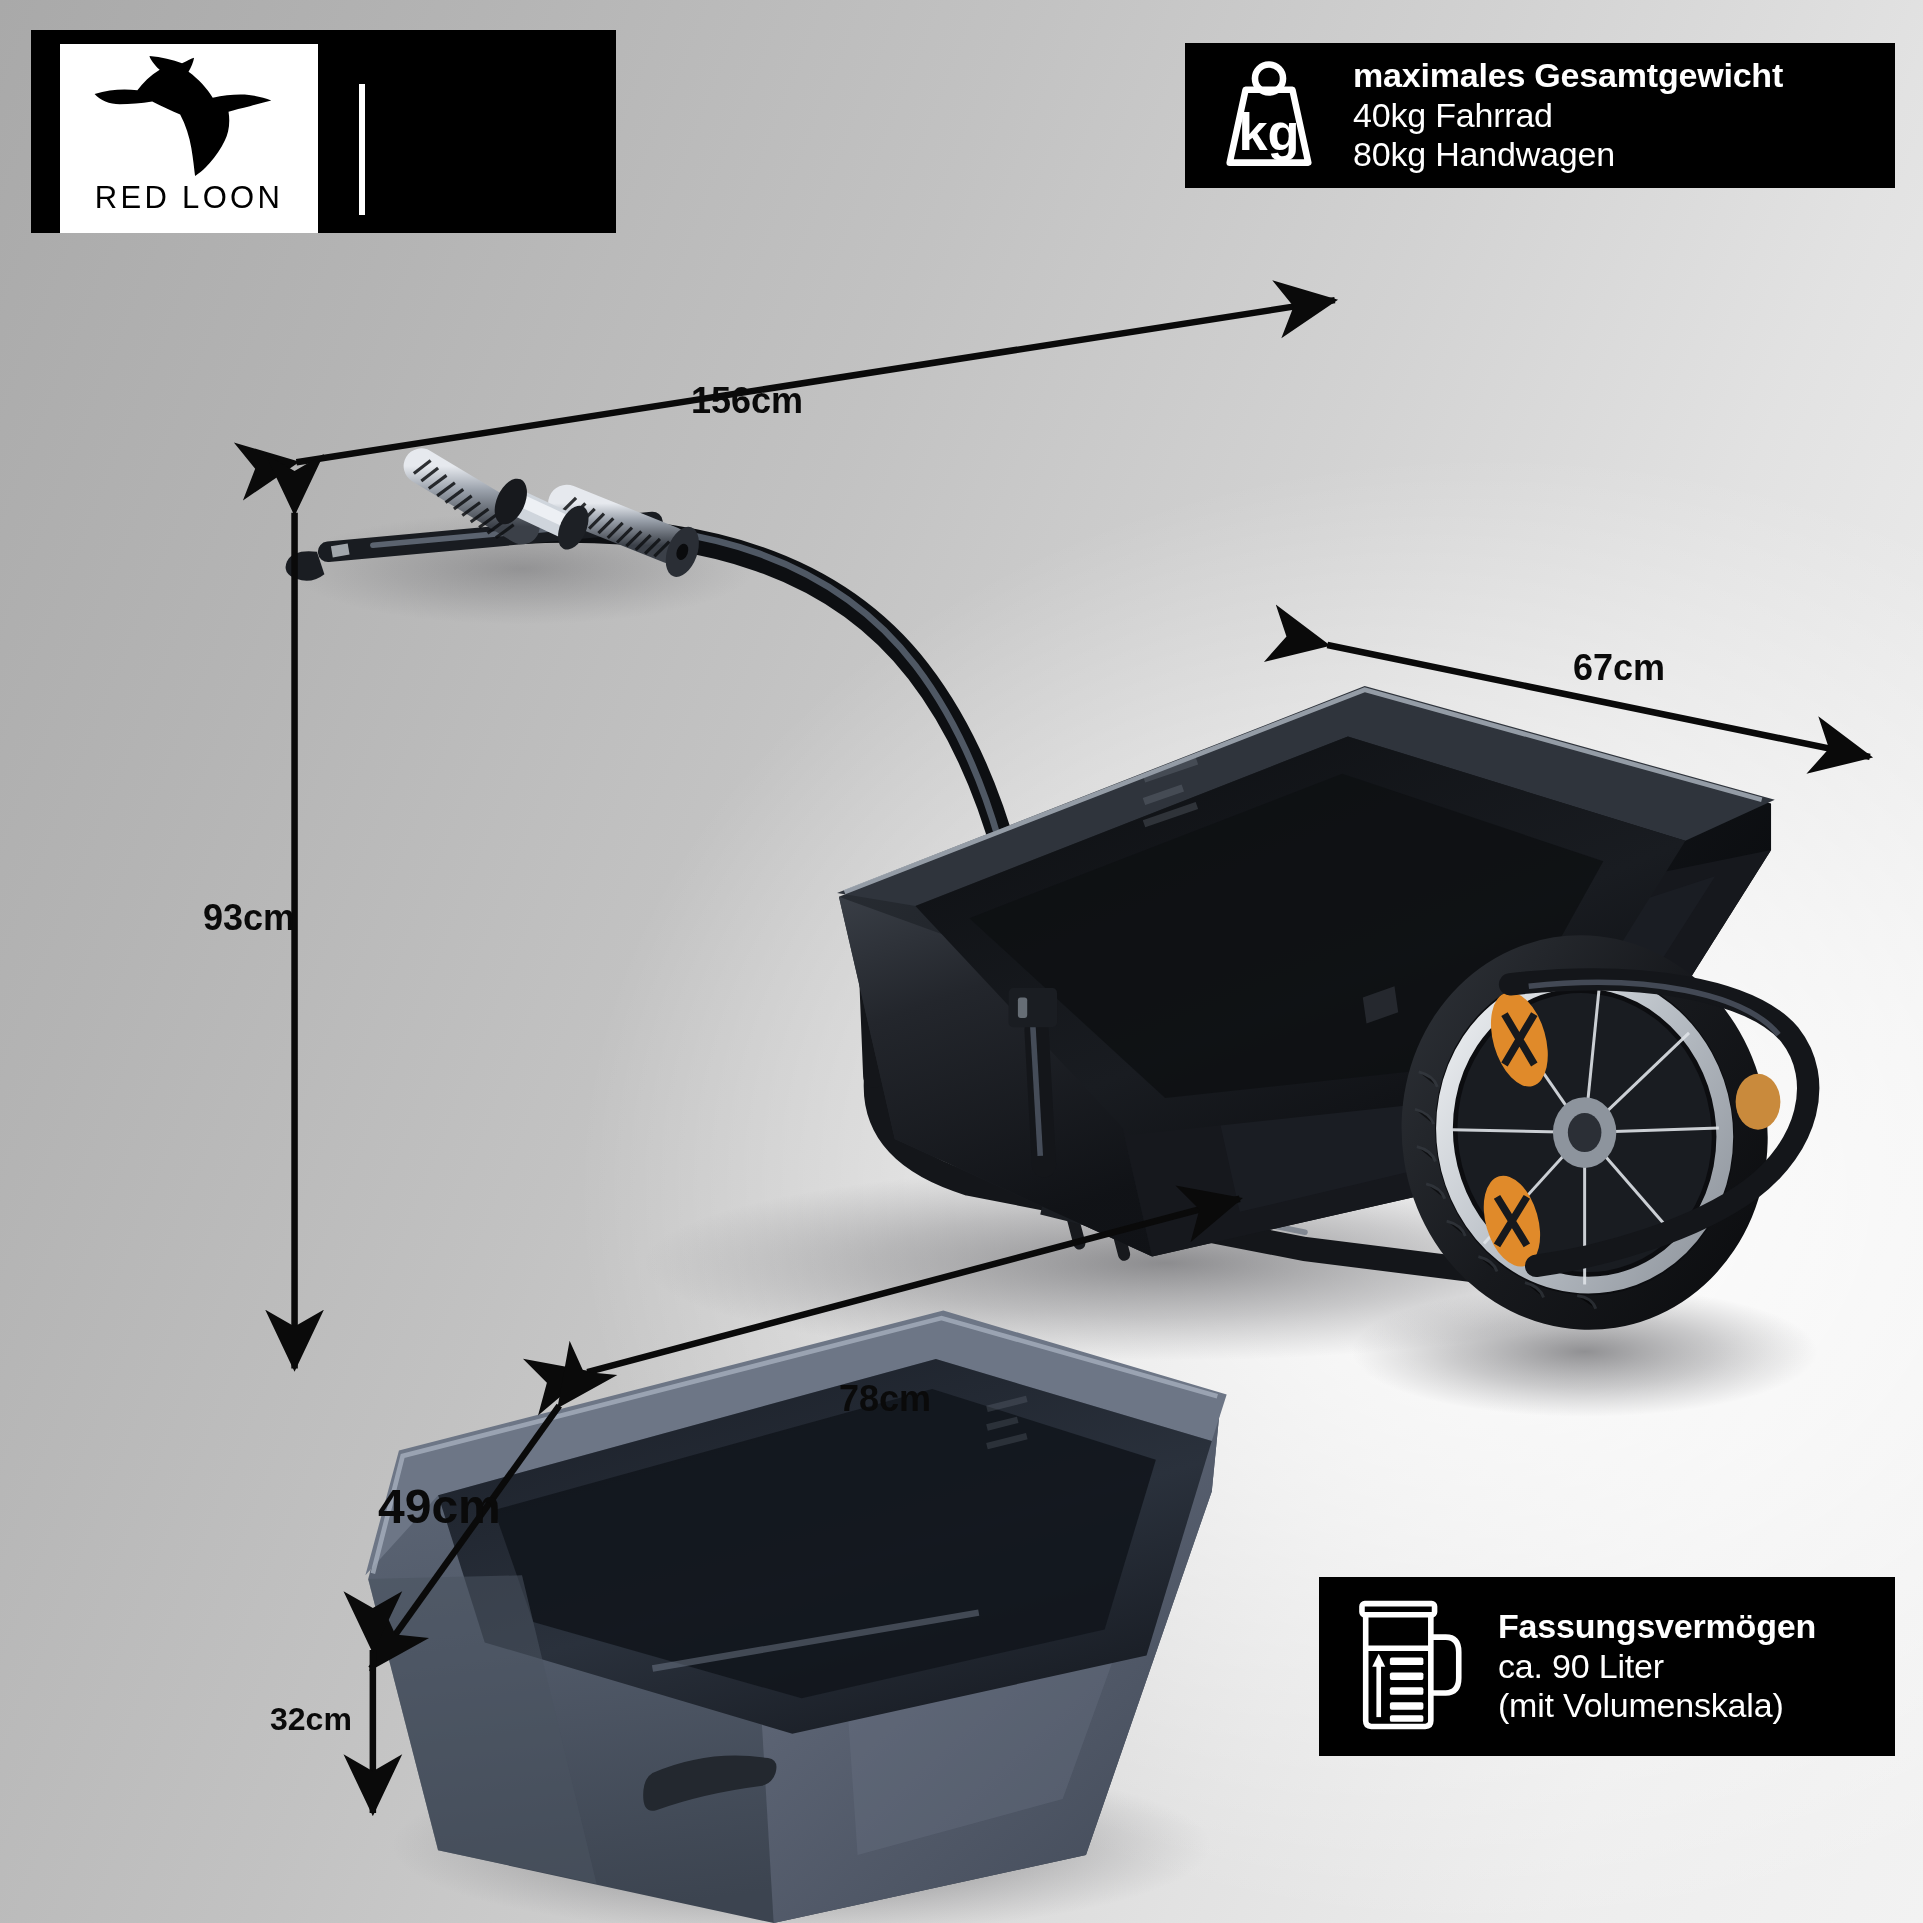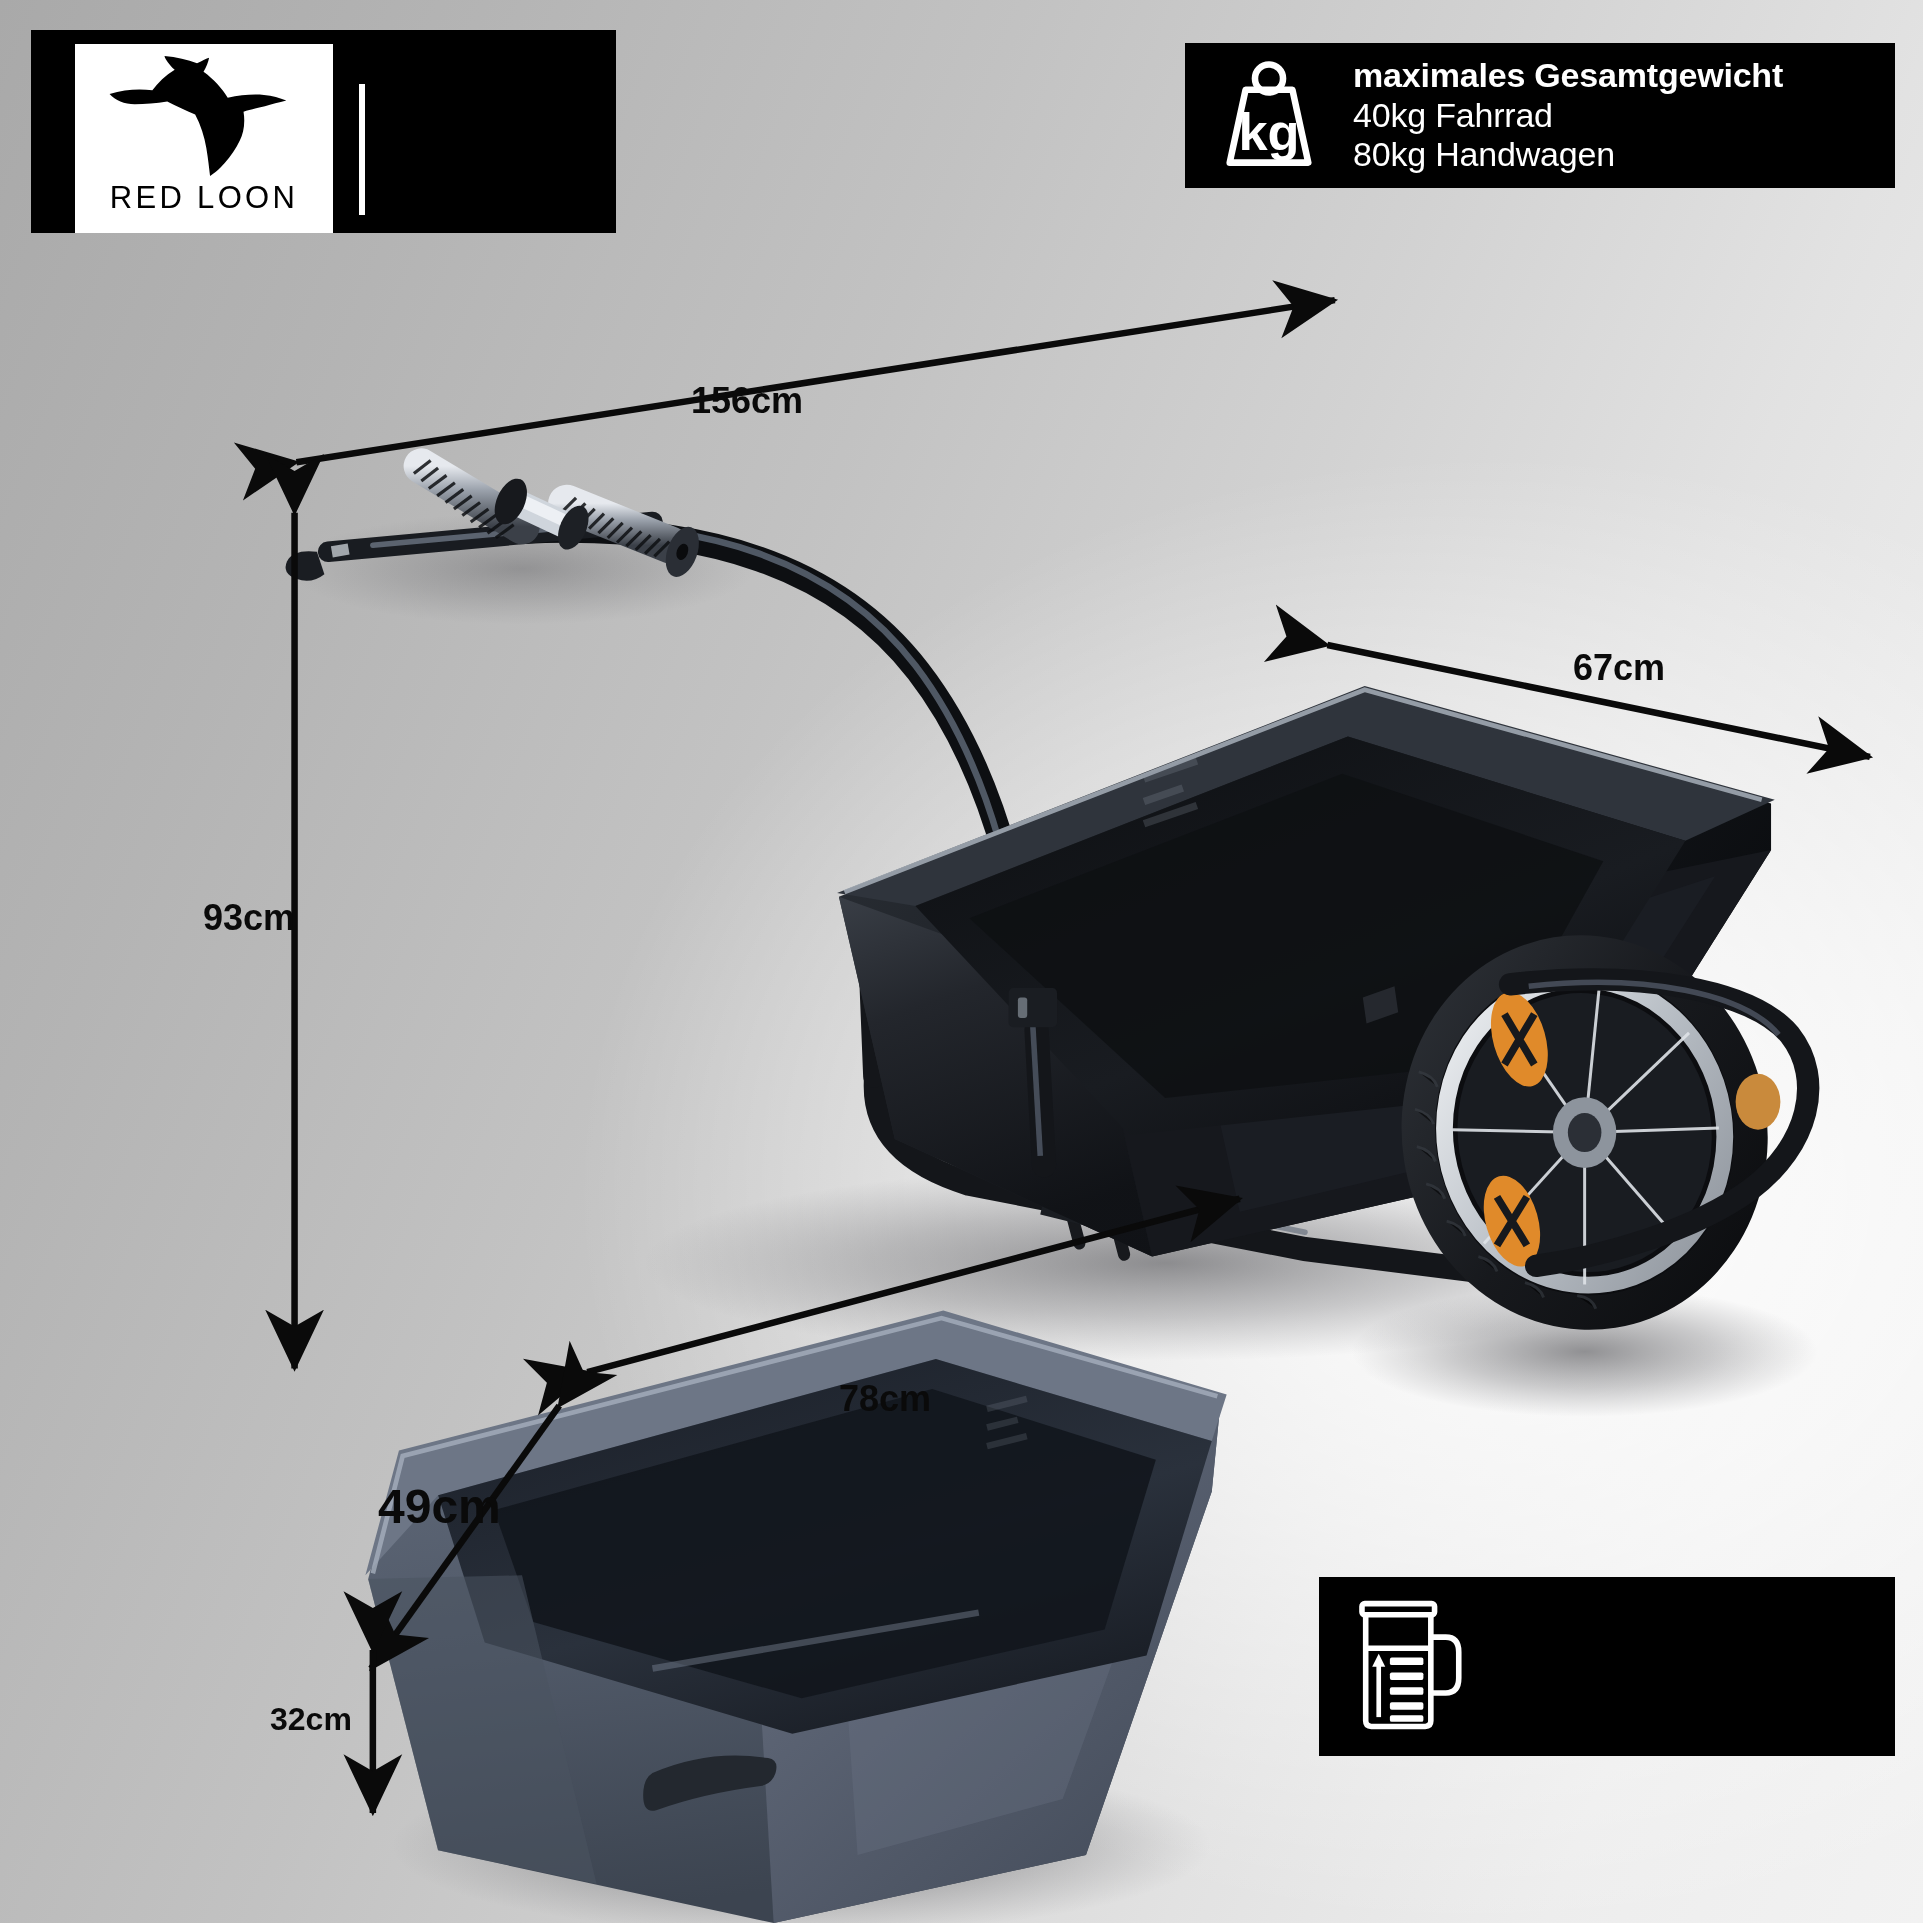--- a/index.html
+++ b/index.html
@@ -22,21 +22,20 @@
   }
 
   
   #logo-block {
     position: absolute;
     left: 31px; top: 30px;
     width: 585px; height: 203px;
     background: #000;
     display: flex;
     align-items: stretch;
-    padding-left: 15px;
   }
   #logo-inner {
     width: 258px;
     margin: 14px 0 0 29px;
     background: #fff;
     display: flex;
     flex-direction: column;
     align-items: center;
     justify-content: flex-start;
     padding-top: 9.3px;
@@ -421,20 +420,25 @@
           <rect x="48" y="64" width="36" height="8" rx="2"></rect>
           <rect x="48" y="80" width="36" height="8" rx="2"></rect>
           <rect x="48" y="96" width="36" height="8" rx="2"></rect>
           <rect x="48" y="112" width="36" height="8" rx="2"></rect>
           <rect x="48" y="126" width="36" height="7" rx="2"></rect>
         </g>
         <path d="M36 128 L36 68" stroke="#fff" stroke-width="5"></path>
         <path d="M36 60 L29 74 L43 74 Z" fill="#fff"></path>
       </svg>
     </div>
+    <div class="badge-text">
+      <div class="badge-title">Fassungsvermögen</div>
+      <div class="badge-line">ca. 90 Liter</div>
+      <div class="badge-line">(mit Volumenskala)</div>
+    </div>
   </div>
 
   <div class="dim-label" id="dim-156">156cm</div>
   <div class="dim-label" id="dim-93">93cm</div>
   <div class="dim-label" id="dim-67">67cm</div>
   <div class="dim-label" id="dim-78">78cm</div>
   <div class="dim-label" id="dim-49">49cm</div>
   <div class="dim-label" id="dim-32">32cm</div>
 
 </div>

